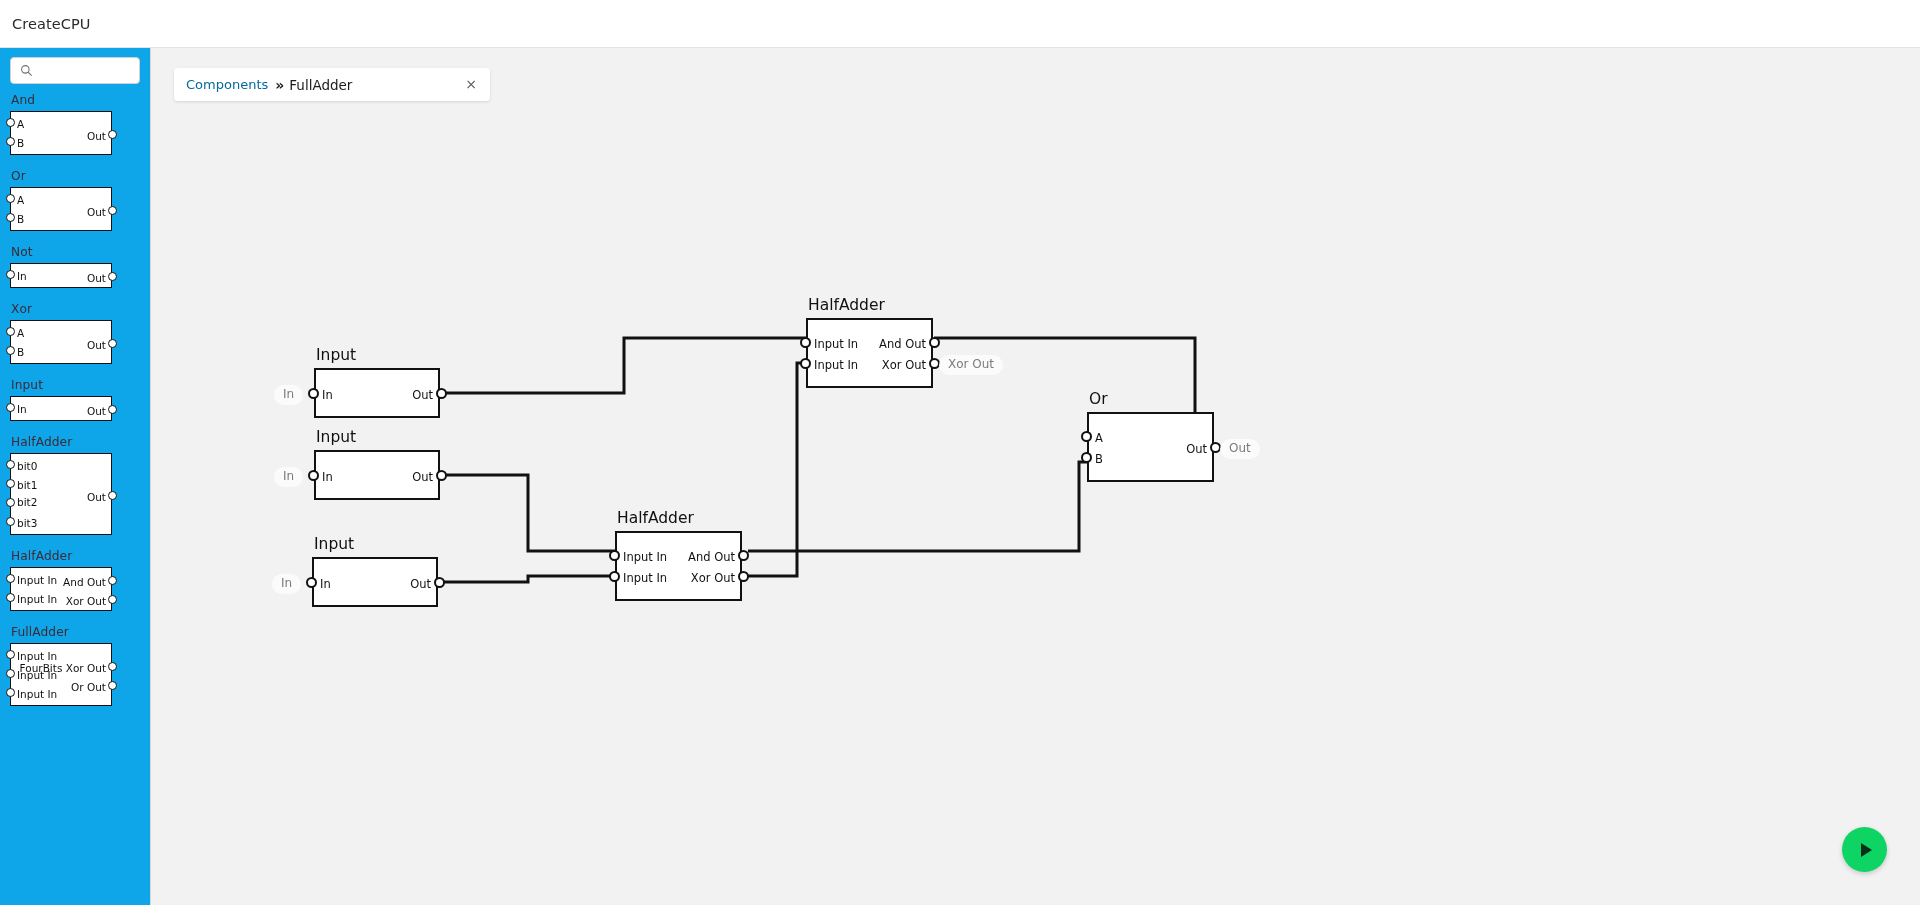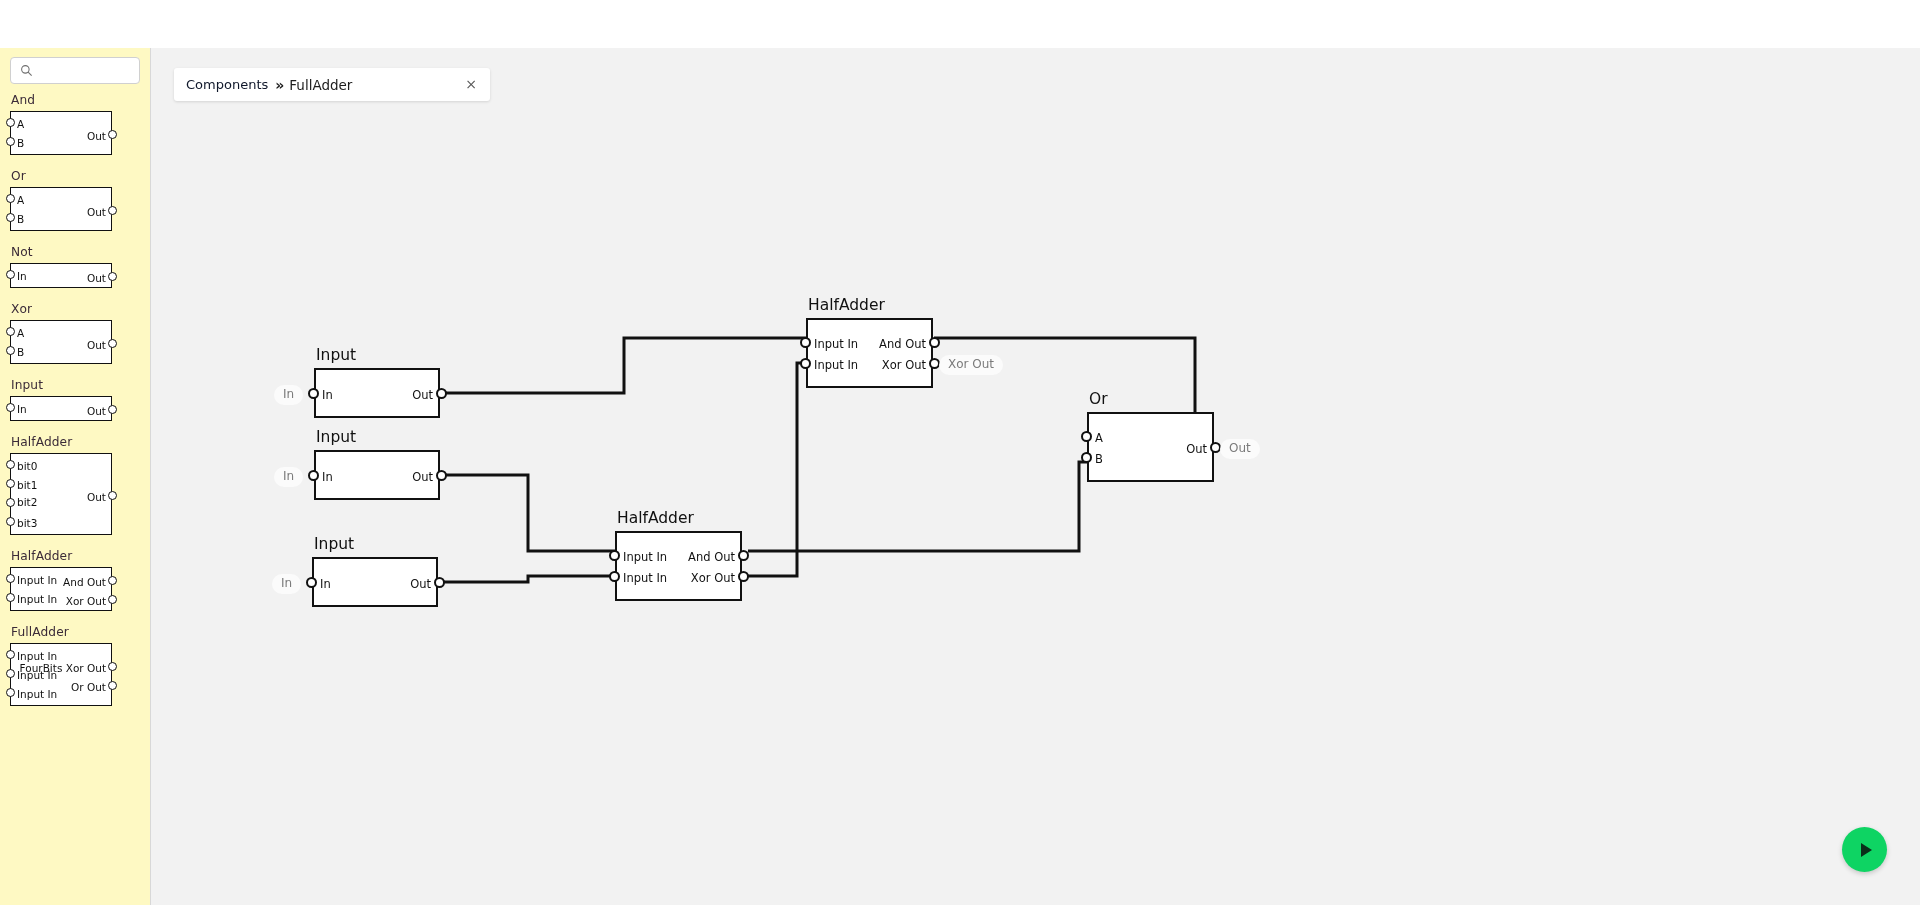--- a/index.html
+++ b/index.html
@@ -23,21 +23,21 @@
     margin-left: 12px;
     font-size: 14.5px;
     color: #2b2b2b;
     letter-spacing: 0.1px;
   }
 
   
   .sidebar {
     position: absolute; left: 0; top: 48px;
     width: 151px; height: 857px;
-    background: #fef9c3;
+    background: #0ea5e9;
     border-right: 1px solid #d8d8d8;
     overflow: hidden;
   }
   .search-wrap { padding: 9px 10px 0 10px; }
   .search-box {
     position: relative;
     height: 27px;
     border: 1px solid #d0d0d0;
     border-radius: 4px;
     background: #fff;
@@ -98,21 +98,21 @@
   
   .tab {
     position: absolute; left: 23px; top: 20px;
     height: 33px; width: 316px;
     background: #ffffff;
     border-radius: 3px;
     box-shadow: 0 1px 3px rgba(0,0,0,0.13);
     display: flex; align-items: center;
   }
   .tab-crumb {
-    font-size: 13px; color: #0f172a; margin-left: 12px;
+    font-size: 13px; color: #0369a1; margin-left: 12px;
   }
   .tab-sep {
     font-size: 14px; color: #1d1d1d; margin: 0 7px; font-weight: bold;
     letter-spacing: -2px;
   }
   .tab-name { font-size: 13.5px; color: #1d1d1d; }
   .tab-close {
     position: absolute; right: 12px; top: 9px;
     width: 14px; height: 14px;
     font-size: 14px; line-height: 14px; text-align: center;
@@ -182,20 +182,23 @@
     border-top: 7px solid transparent;
     border-bottom: 7px solid transparent;
     margin-left: 4px;
   }
 </style>
 </head>
 <body>
 
 <div id="app">
 
+  <div class="titlebar">
+    <div class="titlebar-label">CreateCPU</div>
+  </div>
 
   <div class="sidebar">
     <div class="search-wrap">
       <div class="search-box">
         <svg class="search-icon" viewBox="0 0 16 16">
           <circle cx="6.6" cy="6.6" r="4.6" fill="none" stroke="#6e6e6e" stroke-width="1.3"></circle>
           <line x1="10" y1="10" x2="14.3" y2="14.3" stroke="#6e6e6e" stroke-width="1.3"></line>
         </svg>
         <input class="search-input" type="text" placeholder="" style="">
       </div>

